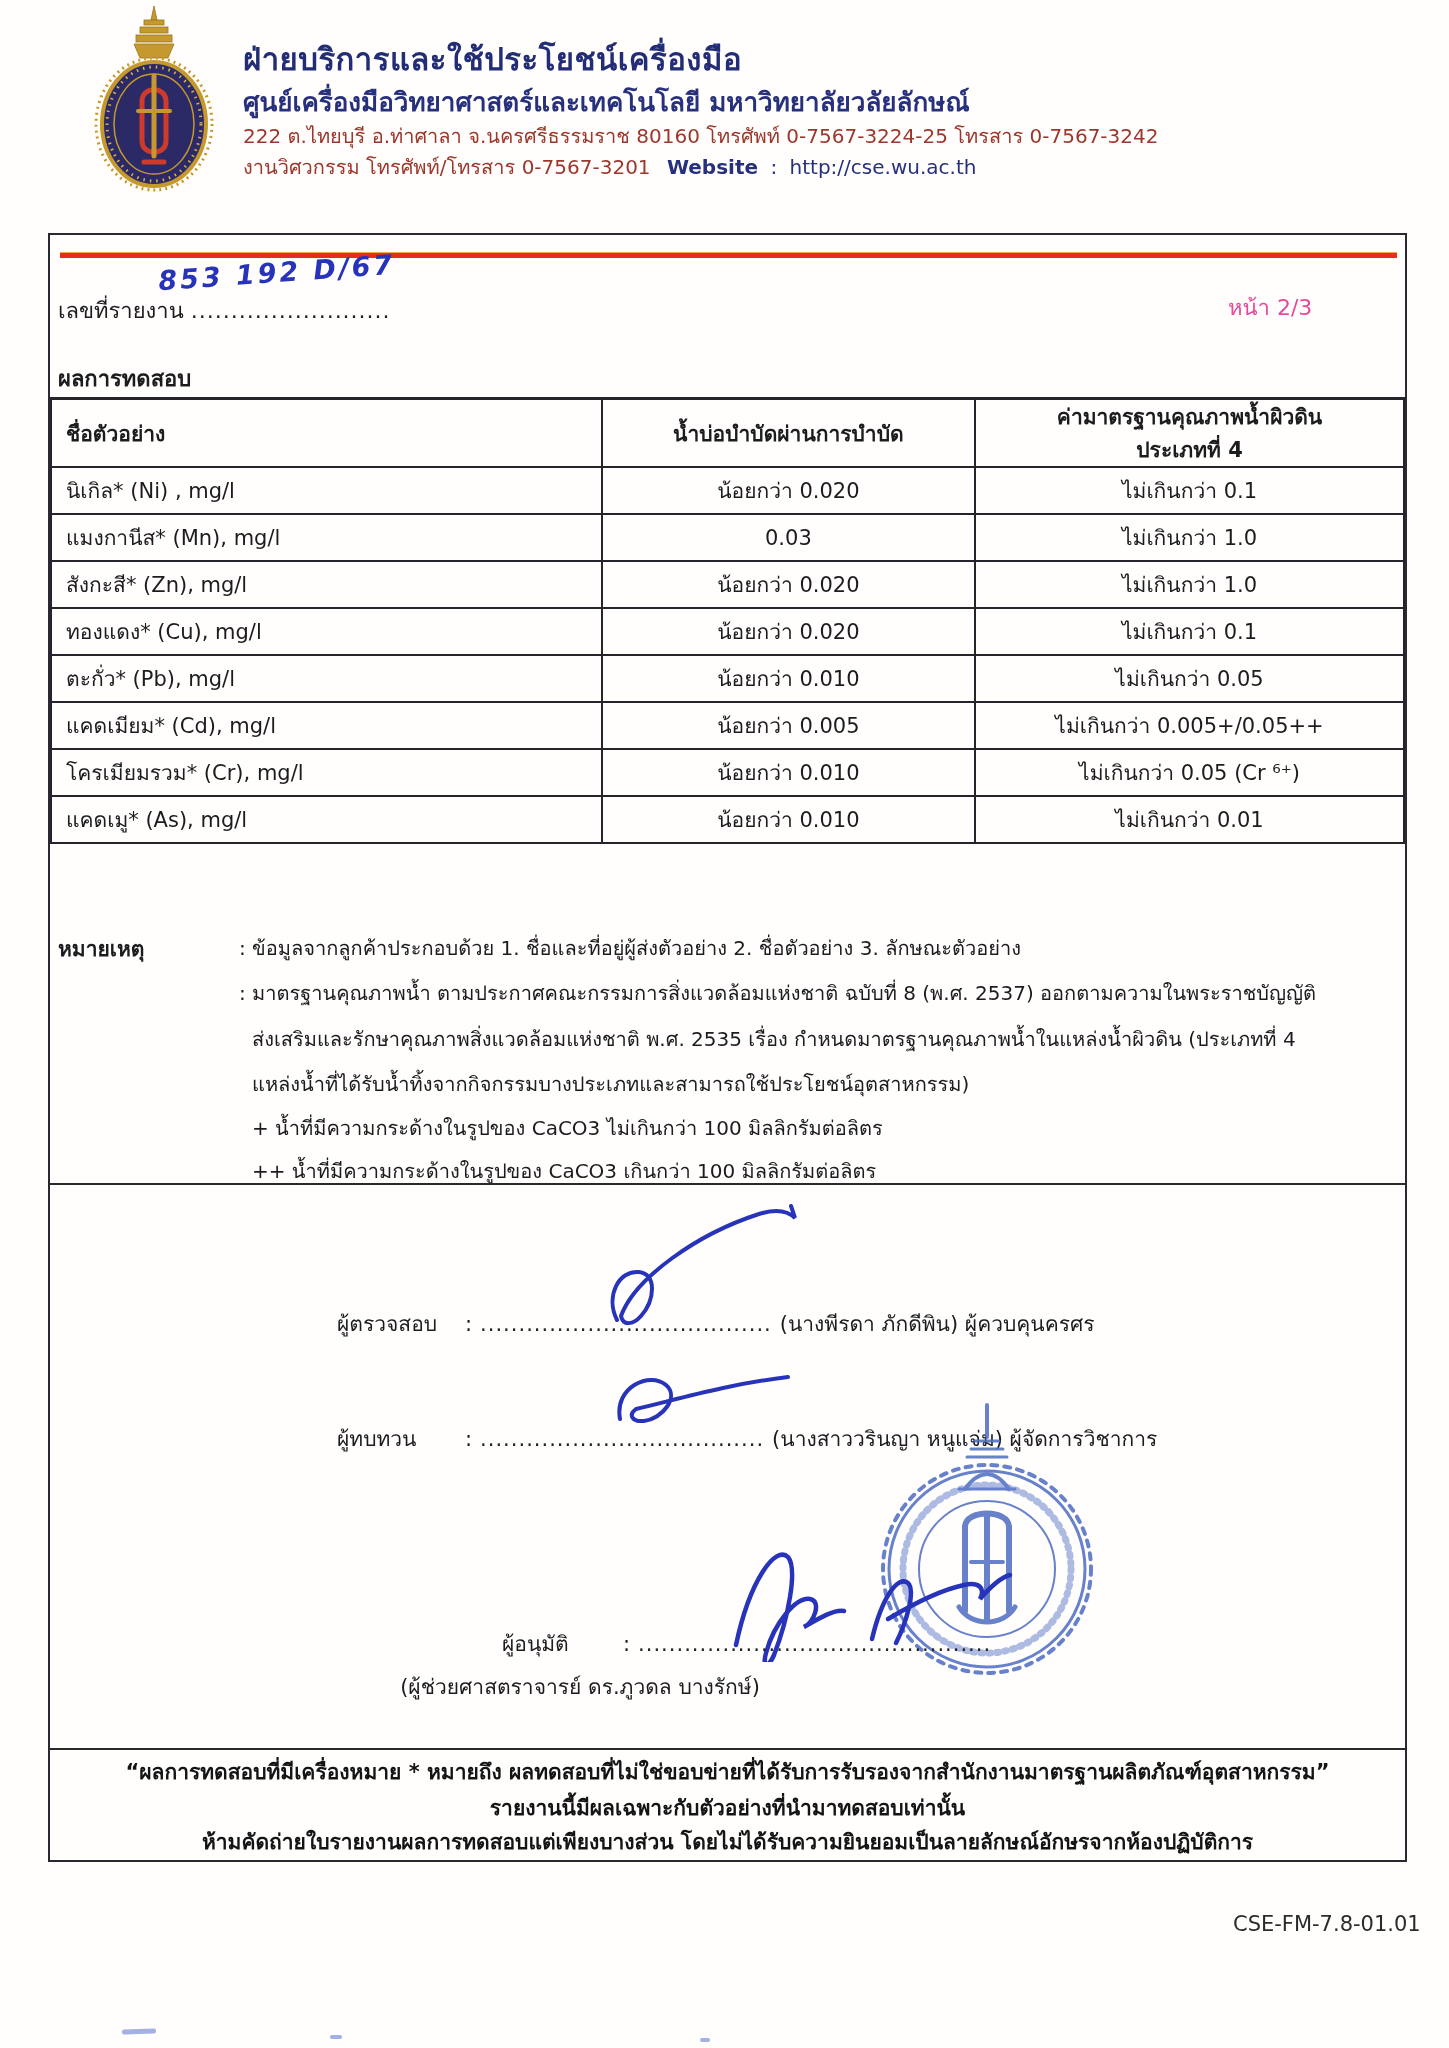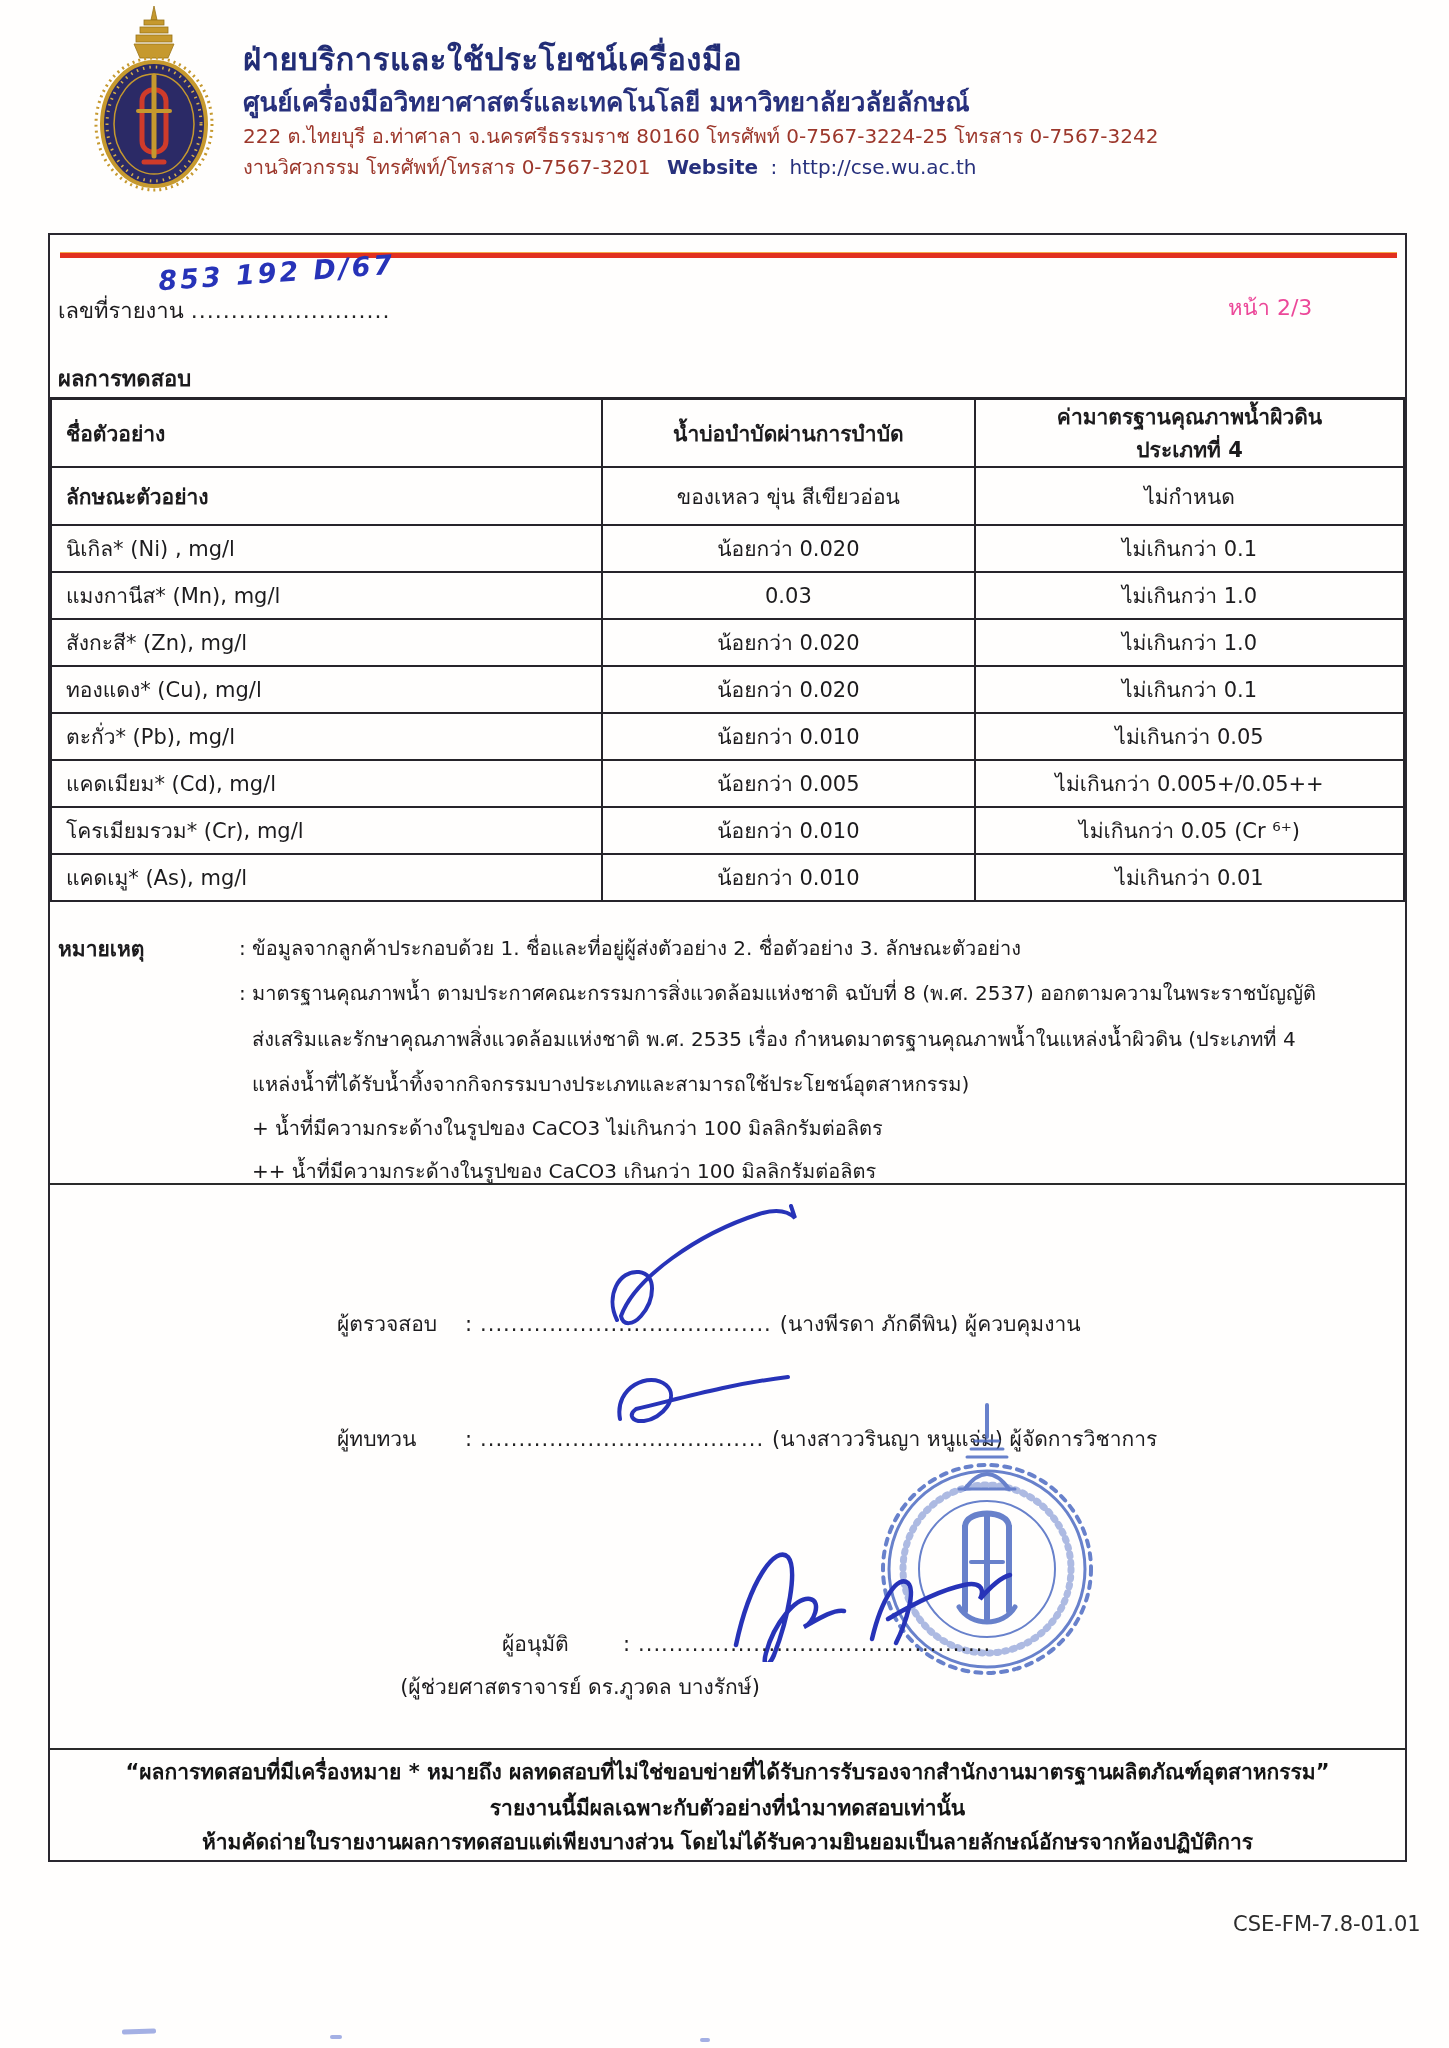--- a/index.html
+++ b/index.html
@@ -108,25 +108,20 @@
         </colgroup>
       <tbody>
           <tr class="th-row">
         <th class="cell-left">ชื่อตัวอย่าง</th>
         <th class="cell-center">น้ำบ่อบำบัดผ่านการบำบัด</th>
         <th class="cell-center">
           <div>ค่ามาตรฐานคุณภาพน้ำผิวดิน</div>
           <div>ประเภทที่ 4</div>
         </th>
       </tr>
-      <tr class="char-row">
-        <td class="cell-left bold">ลักษณะตัวอย่าง</td>
-        <td class="cell-center">ของเหลว ขุ่น สีเขียวอ่อน</td>
-        <td class="cell-center">ไม่กำหนด</td>
-      </tr>
       <tr class="data-row">
         <td class="cell-left">นิเกิล* (Ni) , mg/l</td>
         <td class="cell-center">น้อยกว่า 0.020</td>
         <td class="cell-center">ไม่เกินกว่า 0.1</td>
       </tr>
       <tr class="data-row">
         <td class="cell-left">แมงกานีส* (Mn), mg/l</td>
         <td class="cell-center">0.03</td>
         <td class="cell-center">ไม่เกินกว่า 1.0</td>
       </tr>
@@ -172,21 +167,21 @@
     <div class="note-line note-indent" style="top:920px;">++ น้ำที่มีความกระด้างในรูปของ CaCO3 เกินกว่า 100 มิลลิกรัมต่อลิตร</div>
     <div class="notes-rule"></div>
 
     <svg class="sig-svg" style="left:497px;top:965px;" width="260" height="135" viewBox="0 0 260 135">
       <path d="M70,120 C58,96 72,70 92,72 C110,74 108,100 94,116 C86,125 76,126 74,116 C88,78 150,34 212,14 C228,9 240,10 248,18 L244,6" fill="none" stroke="#2733b8" stroke-width="4" stroke-linecap="round"></path>
     </svg>
     <div class="sig-line" style="left:287px;top:1072px;">
       <span class="sig-label" style="min-width:122px;">ผู้ตรวจสอบ</span>
       <span class="sig-colon">:</span>
       <span class="sig-dots">......................................</span>
-      <span class="sig-name">(นางพีรดา  ภักดีพิน)  ผู้ควบคุมงาน</span>
+      <span class="sig-name">(นางพีรดา  ภักดีพิน)  ผู้ควบคุนครศร</span>
     </div>
 
     <svg class="sig-svg" style="left:542px;top:1122px;" width="210" height="95" viewBox="0 0 210 95">
       <path d="M28,62 C22,30 58,14 74,28 C88,40 70,62 52,64 C40,65 36,58 44,52 C80,44 130,28 196,20" fill="none" stroke="#2733b8" stroke-width="4" stroke-linecap="round"></path>
     </svg>
     <div class="sig-line" style="left:287px;top:1187px;">
       <span class="sig-label" style="min-width:122px;">ผู้ทบทวน</span>
       <span class="sig-colon">:</span>
       <span class="sig-dots">.....................................</span>
       <span class="sig-name">(นางสาววรินญา หนูแจ่ม)  ผู้จัดการวิชาการ</span>

